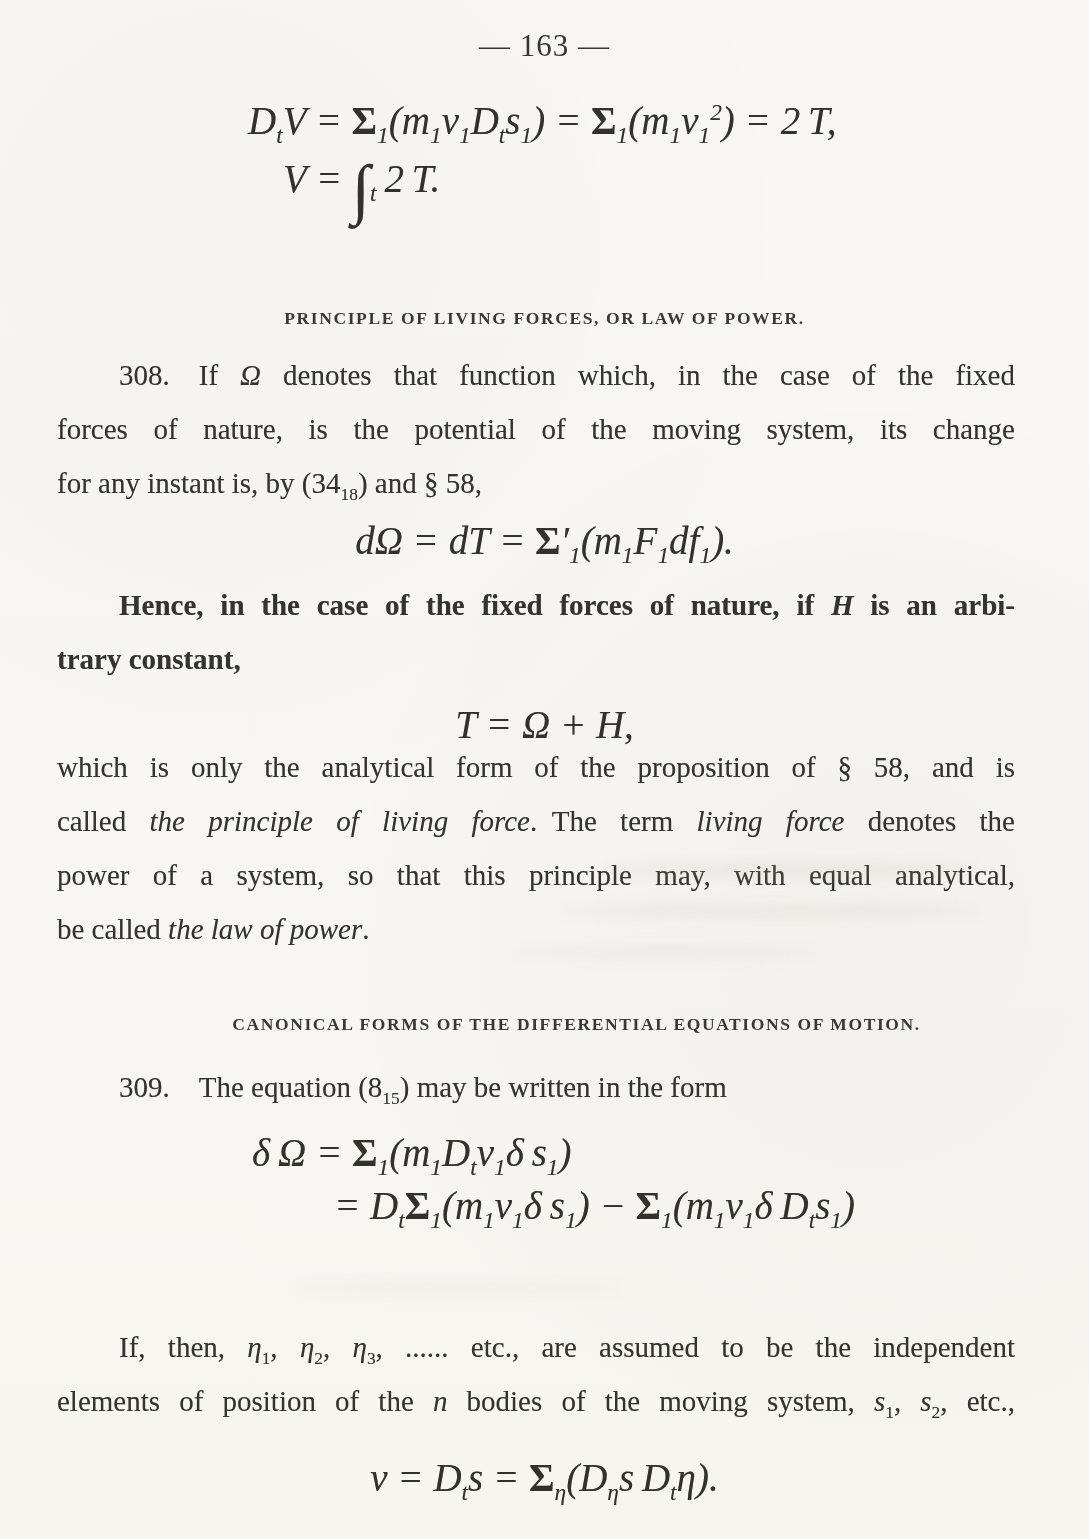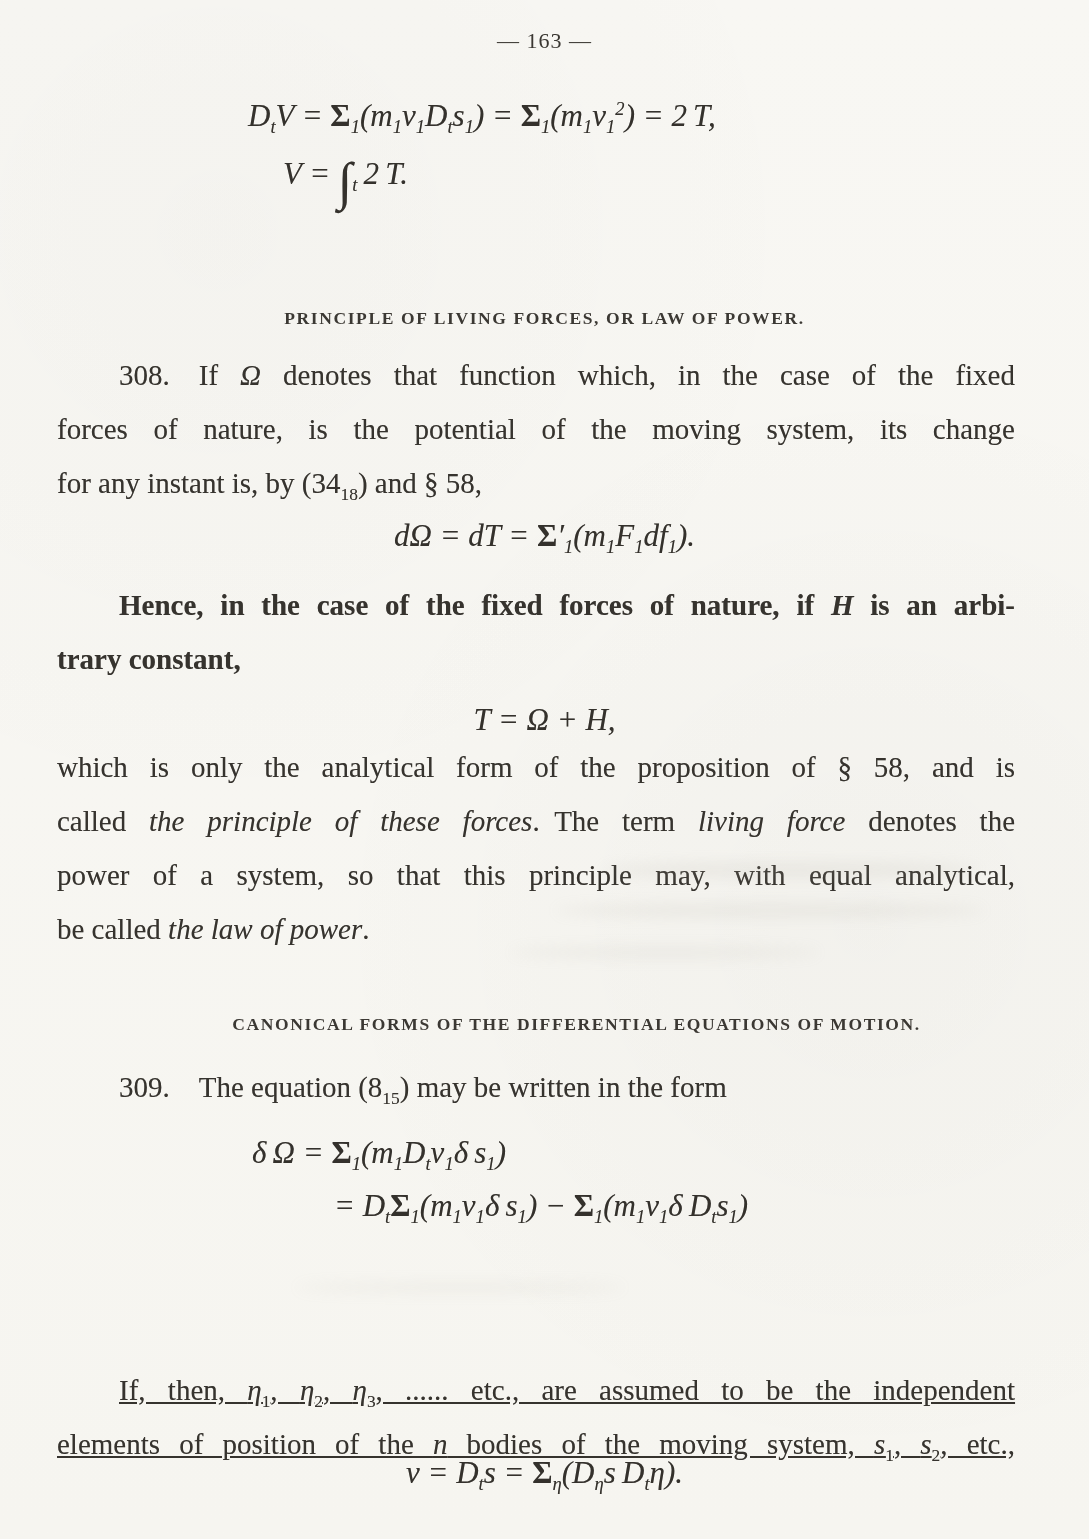--- a/index.html
+++ b/index.html
@@ -11,35 +11,35 @@
       radial-gradient(circle at 20% 15%, rgba(0,0,0,0.015), transparent 40%),
       radial-gradient(circle at 80% 60%, rgba(0,0,0,0.02), transparent 45%),
       linear-gradient(180deg, #f8f7f3 0%, #f6f5f0 100%);
     color:#35322e;
     font-family:"Liberation Serif","DejaVu Serif",serif;
     overflow:hidden;
   }
   .abs{position:absolute;}
   .pagenum{
     top:28px;left:0;width:100%;
-    text-align:center;font-size:22px;letter-spacing:1px;
+    text-align:center;font-size:31px;letter-spacing:1px;
     color:#3a3732;
   }
   .heading{
     left:0;width:100%;text-align:center;
     font-size:17.5px;font-weight:bold;letter-spacing:1.6px;
     color:#3b3833;
   }
   .para{left:57px;width:958px;font-size:29px;line-height:54px;color:#36332e;
     text-shadow:0 0 0.6px rgba(40,38,34,0.35);}
   .line{text-align:justify;text-align-last:justify;}
   .line.last{text-align-last:left;}
   .line.indent{text-indent:62px;}
   .eq{
-    font-style:italic;font-size:31px;color:#34312c;
+    font-style:italic;font-size:39px;color:#34312c;
     text-shadow:0 0 0.6px rgba(40,38,34,0.35);
     white-space:nowrap;
   }
   .eq.center{left:0;width:100%;text-align:center;}
   .eq sub,.para sub{font-size:60%;line-height:0;}
   .eq sup,.para sup{font-size:60%;line-height:0;}
   .sig{font-style:normal;font-weight:bold;}
   .intg{font-size:1.7em;vertical-align:-0.28em;line-height:0;}
   .eqblock .eqline{line-height:53px;}
   .eqblock .eqline.cont{padding-left:82px;}
@@ -69,37 +69,37 @@
 
   <div class="abs para" style="top:578px;font-weight:bold;">
     <div class="line indent">Hence, in the case of the fixed forces of nature, if <i>H</i> is an arbi-</div>
     <div class="line last">trary constant,</div>
   </div>
 
   <div class="abs eq center" style="top:670px;margin-top:32px;">T = Ω + H,</div>
 
   <div class="abs para" style="top:740px;">
     <div class="line">which is only the analytical form of the proposition of § 58, and is</div>
-    <div class="line">called <i>the principle of these forces</i>. The term <i>living force</i> denotes the</div>
+    <div class="line">called <i>the principle of living force</i>. The term <i>living force</i> denotes the</div>
     <div class="line">power of a system, so that this principle may, with equal analytical,</div>
     <div class="line last">be called <i>the law of power</i>.</div>
   </div>
 
   <div class="abs heading" style="top:1014px;padding-left:32px;">CANONICAL FORMS OF THE DIFFERENTIAL EQUATIONS OF MOTION.</div>
 
   <div class="abs para" style="top:1060px;">
     <div class="line indent last">309. The equation (8<sub>15</sub>) may be written in the form</div>
   </div>
 
   <div class="abs eq eqblock" style="top:1126px;left:252px;">
     <div class="eqline">δ Ω = <span class="sig">Σ</span><sub>1</sub>(m<sub>1</sub>D<sub>t</sub>v<sub>1</sub>δ s<sub>1</sub>)</div>
     <div class="eqline cont">= D<sub>t</sub><span class="sig">Σ</span><sub>1</sub>(m<sub>1</sub>v<sub>1</sub>δ s<sub>1</sub>) − <span class="sig">Σ</span><sub>1</sub>(m<sub>1</sub>v<sub>1</sub>δ D<sub>t</sub>s<sub>1</sub>)</div>
   </div>
 
-  <div class="abs para" style="top:1363px;text-decoration:underline;">
+  <div class="abs para" style="top:1320px;">
     <div class="line indent">If, then, <i>η</i><sub>1</sub>, <i>η</i><sub>2</sub>, <i>η</i><sub>3</sub>, ...... etc., are assumed to be the independent</div>
     <div class="line">elements of position of the <i>n</i> bodies of the moving system, <i>s</i><sub>1</sub>, <i>s</i><sub>2</sub>, etc.,</div>
   </div>
 
   <div class="abs eq center" style="top:1455px;">v = D<sub>t</sub>s = <span class="sig">Σ</span><sub>η</sub>(D<sub>η</sub>s D<sub>t</sub>η).</div>
 
   <div class="smudge" style="left:600px;top:862px;width:380px;height:16px;opacity:.16;"></div>
   <div class="smudge" style="left:555px;top:903px;width:430px;height:15px;opacity:.15;"></div>
   <div class="smudge" style="left:510px;top:946px;width:310px;height:13px;opacity:.13;"></div>
   <div class="smudge" style="left:295px;top:1282px;width:330px;height:11px;opacity:.12;"></div>

